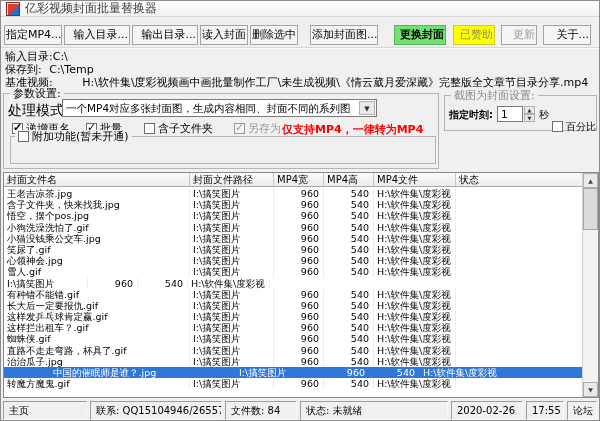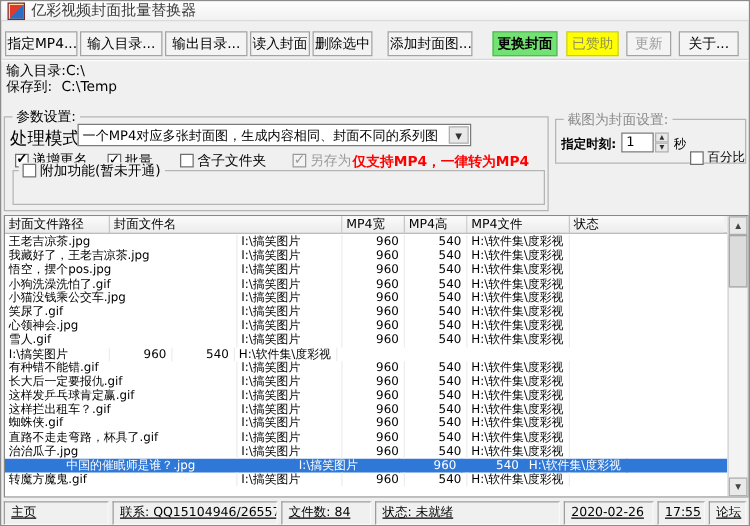--- a/index.html
+++ b/index.html
@@ -12,21 +12,21 @@
   
   .titlebar { position:absolute; top:0; left:0; right:0; height:16px;
     background: linear-gradient(#ffffff,#f1f1f1); border-bottom:1px solid #d9d9d9;
     display:flex; align-items:center; padding-left:5px; }
   .app-icon { width:14px; height:14px; margin-right:5px;
     background: linear-gradient(135deg,#e03a2f 0 55%, #2b6fc4 55% 100%);
     border:1px solid #7a2a22; box-shadow: inset 1px 1px 0 #ffd9a0; }
   .title-text { font-size:12px; color:#3c3c3c; }
   
   .toolbar { position:absolute; top:24px; left:3px; height:20px; display:flex; }
-  .tb-btn { height:20px; font-size:11px; line-height:18px; text-align:center;
+  .tb-btn { height:20px; font-size:11px; line-height:18px; text-align:right;
     background:#f4f4f4; border:1px solid #a3a3a3; color:#000; margin-right:2px;
     font-family:inherit; cursor:default; white-space:nowrap; overflow:hidden; padding:0 1px; }
   .tb-btn.green { background:#72e372; border-color:#58b658; font-weight:bold; }
   .tb-btn.yellow { background:#ffff00; border-color:#c9c93e; color:#8f8f5a; }
   .tb-btn.dim { color:#9c9c9c; }
   .toolbar-sep { position:absolute; top:46px; left:0; right:0; height:2px;
     border-top:1px solid #d7d7d7; border-bottom:1px solid #fbfbfb; }
   
   .inforow { position:absolute; left:4px; font-size:11px; line-height:13px; color:#000;
     white-space:nowrap; }
@@ -87,21 +87,21 @@
   .sb-btn { position:absolute; left:0; width:15px; height:15px; background:#e9e9e9;
     border:1px solid #aeaeae; font-size:6px; text-align:center; line-height:13px; color:#444; }
   .sb-up { top:0; } .sb-down { bottom:0; }
   .sb-thumb { position:absolute; left:0; top:15px; width:15px; height:42px;
     background:#dcdcdc; border:1px solid #a5a5a5; }
   
   .statusbar { position:absolute; left:2px; right:2px; top:400px; height:19px;
     display:flex; }
   .seg { height:19px; margin-right:3px; font-size:10px; line-height:17px; padding:0 5px;
     border:1px solid; border-color:#9d9d9d #f8f8f8 #f8f8f8 #9d9d9d; color:#000;
-    white-space:nowrap; overflow:hidden; flex:none;text-decoration:underline; }
+    white-space:nowrap; overflow:hidden; flex:none; }
   .seg.grow { flex:1 1 auto; }
 </style>
 </head>
 <body>
 
 <div id="window">
 
   <div class="titlebar">
     <div class="app-icon"></div>
     <div class="title-text">亿彩视频封面批量替换器</div>
@@ -121,20 +121,24 @@
   </div>
   <div class="toolbar-sep"></div>
 
   <div class="inforow" style="top:49px">
     <span class="lbl">输入目录:</span><span>C:\</span>
   </div>
   <div class="inforow" style="top:62px">
     <span class="lbl">保存到:</span>
     <span style="margin-left:4px">C:\Temp</span>
   </div>
+  <div class="inforow" style="top:75px">
+    <span class="lbl">基准视频:</span>
+    <span style="margin-left:26px">H:\软件集\度彩视频画中画批量制作工厂\未生成视频\《情云葳月爱深藏》完整版全文章节目录分享.mp4</span>
+  </div>
 
   <div class="group" style="left:2px; top:92px; width:436px; height:76px;">
     <span class="legend">参数设置:</span>
     <span style="position:absolute; left:4px; top:8px; font-size:14px;">处理模式:</span>
     <div class="dropdown" style="left:58px; top:5px; width:315px;">
       <span class="dtext">一个MP4对应多张封面图，生成内容相同、封面不同的系列图</span>
       <span class="darrow">▼</span>
     </div>
     <label class="cb checked" style="left:8px; top:28px;font-family:Liberation Serif, serif;">
       <span class="box"></span>
@@ -174,38 +178,38 @@
     </div>
     <span style="position:absolute; left:94px; top:12px; font-size:10px;">秒</span>
     <label class="cb" style="left:107px; top:12px; font-size:10px;margin-top:12px;">
       <span class="box"></span>
       <span>百分比</span>
     </label>
   </div>
 
   <div class="table-panel">
     <div class="thead">
+      <div class="th c0">封面文件名</div>
       <div class="th c1">封面文件路径</div>
-      <div class="th c0">封面文件名</div>
       <div class="th c2">MP4宽</div>
       <div class="th c3">MP4高</div>
       <div class="th c4">MP4文件</div>
       <div class="th c5">状态</div>
     </div>
     <div class="tbody">
         <div class="row">
           <div class="cell c0">王老吉凉茶.jpg</div>
           <div class="cell c1">I:\搞笑图片</div>
           <div class="cell c2 num">960</div>
           <div class="cell c3 num">540</div>
           <div class="cell c4">H:\软件集\度彩视</div>
           <div class="cell c5"></div>
         </div>
         <div class="row">
-          <div class="cell c0">我藏好了，王老吉凉茶.jpg</div>
+          <div class="cell c0">含子文件夹，快来找我.jpg</div>
           <div class="cell c1">I:\搞笑图片</div>
           <div class="cell c2 num">960</div>
           <div class="cell c3 num">540</div>
           <div class="cell c4">H:\软件集\度彩视</div>
           <div class="cell c5"></div>
         </div>
         <div class="row">
           <div class="cell c0">悟空，摆个pos.jpg</div>
           <div class="cell c1">I:\搞笑图片</div>
           <div class="cell c2 num">960</div>

